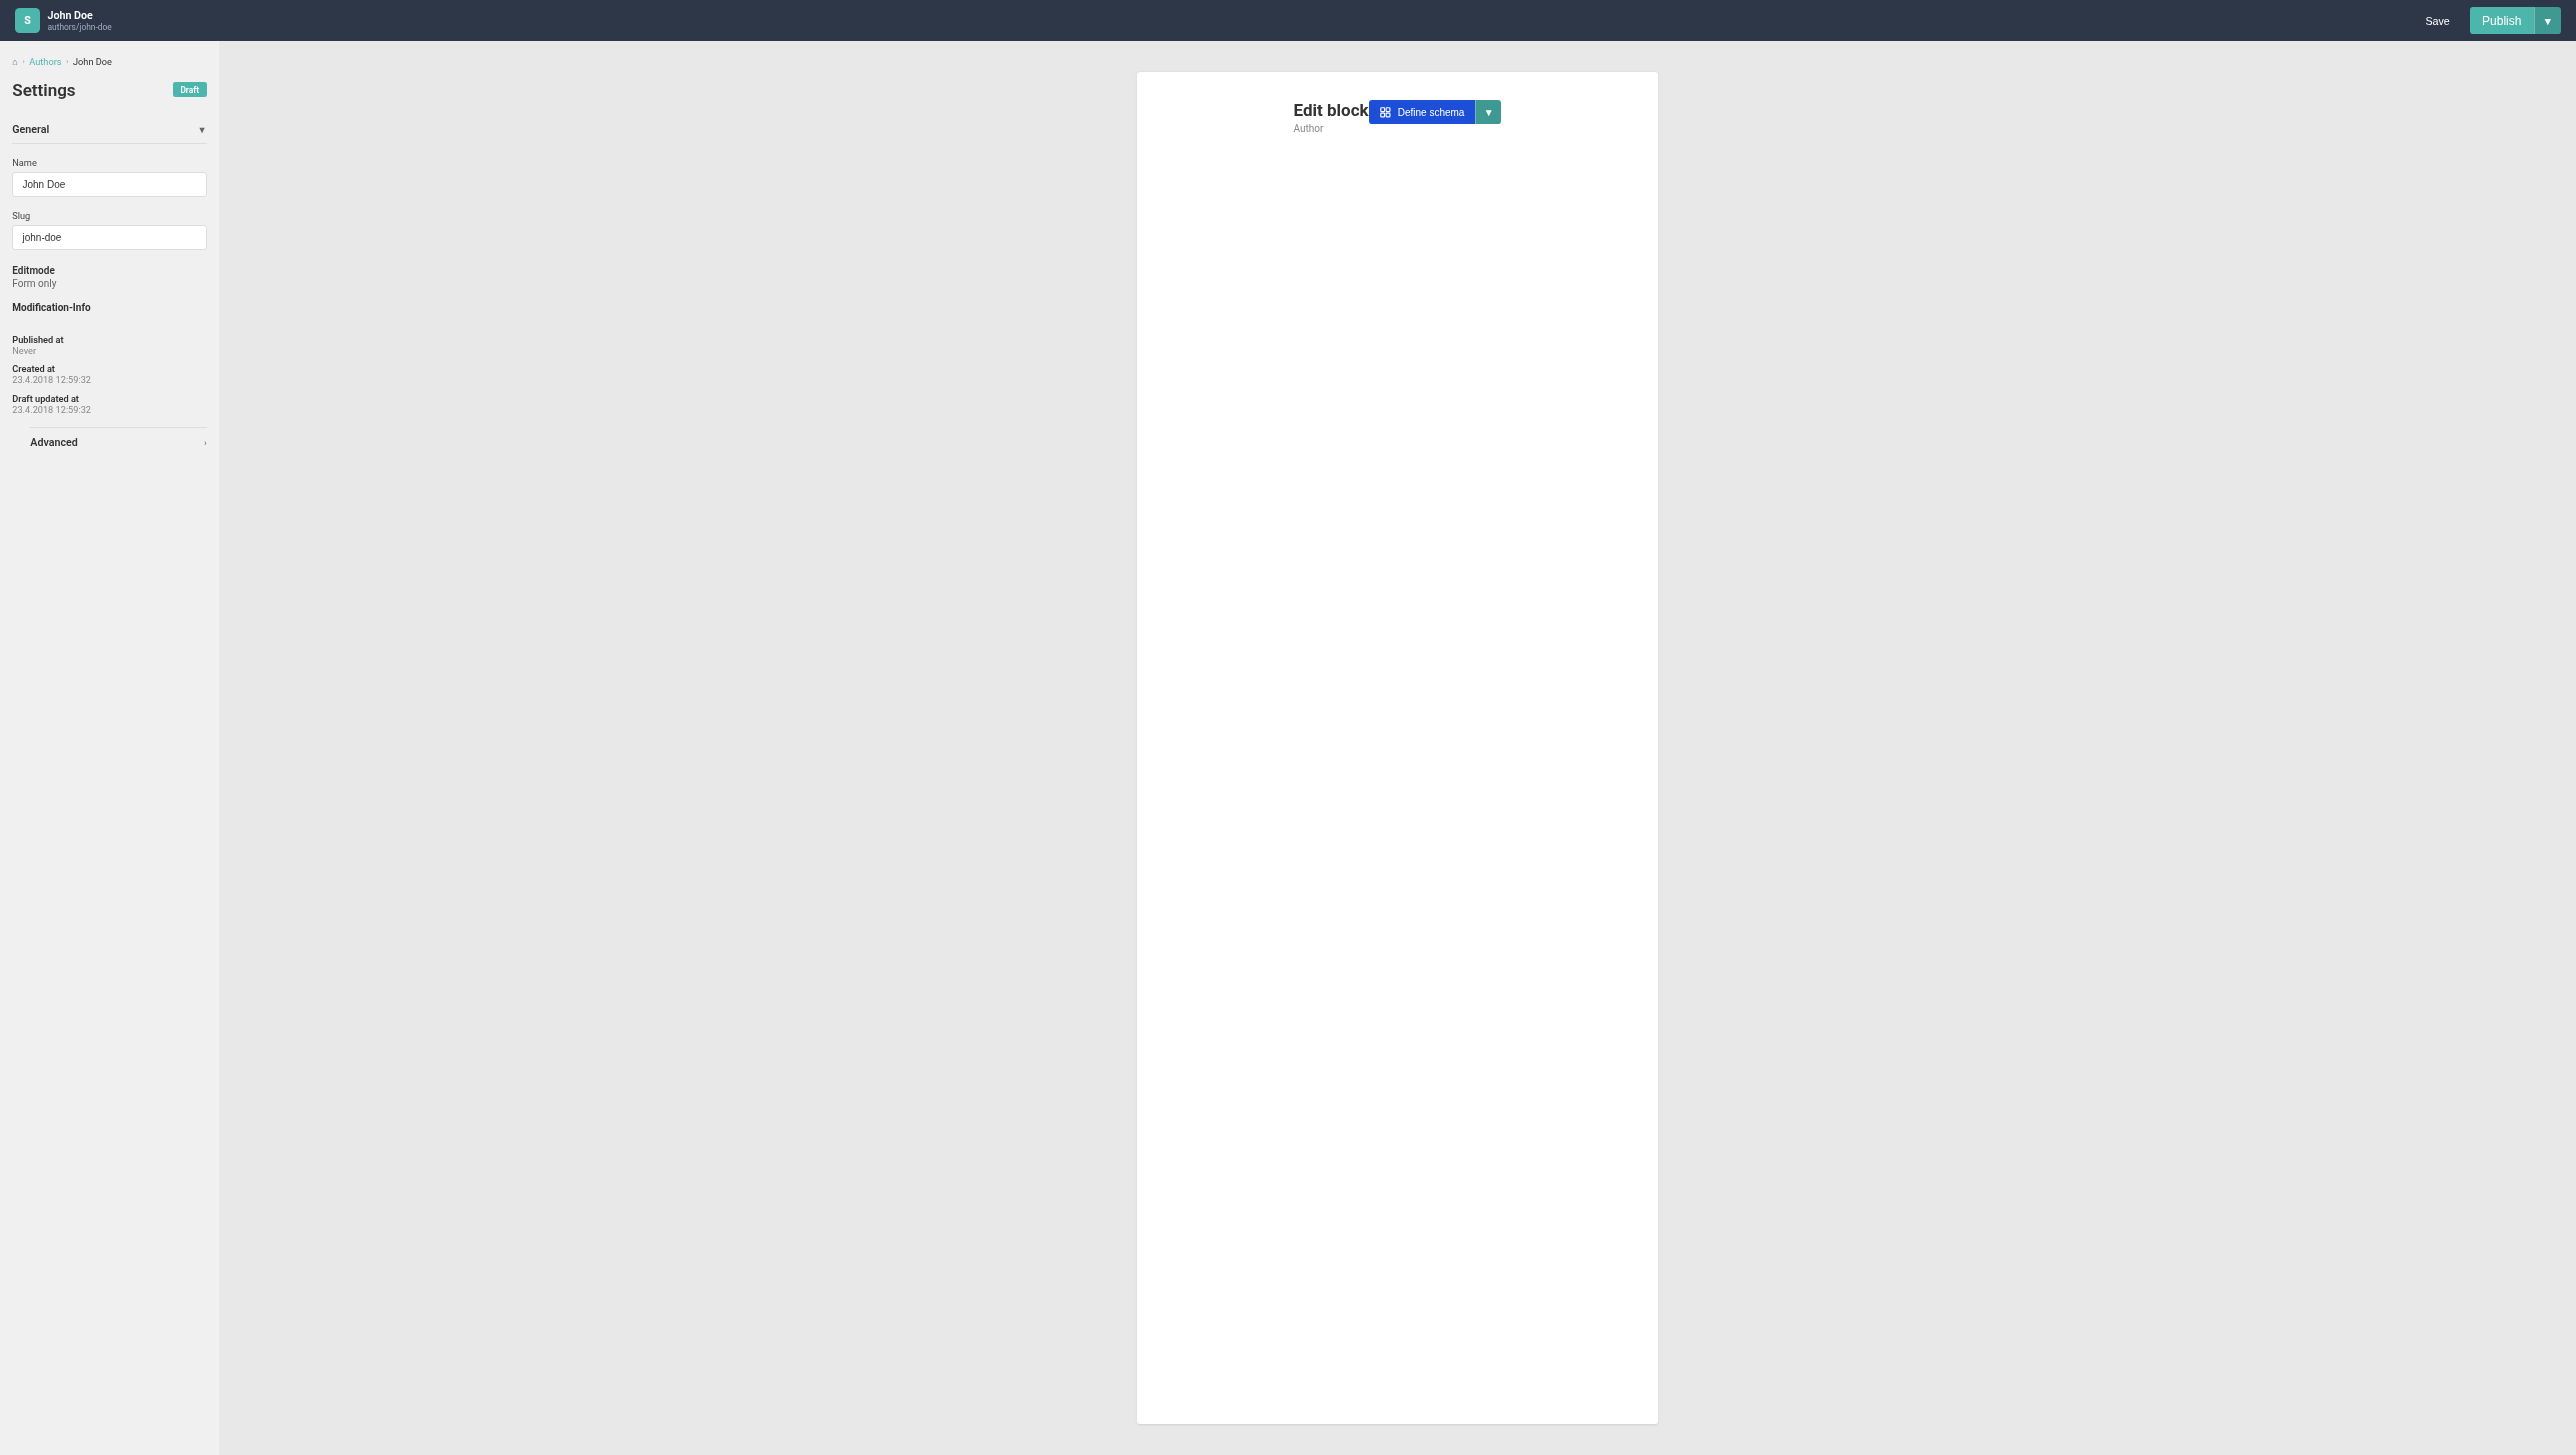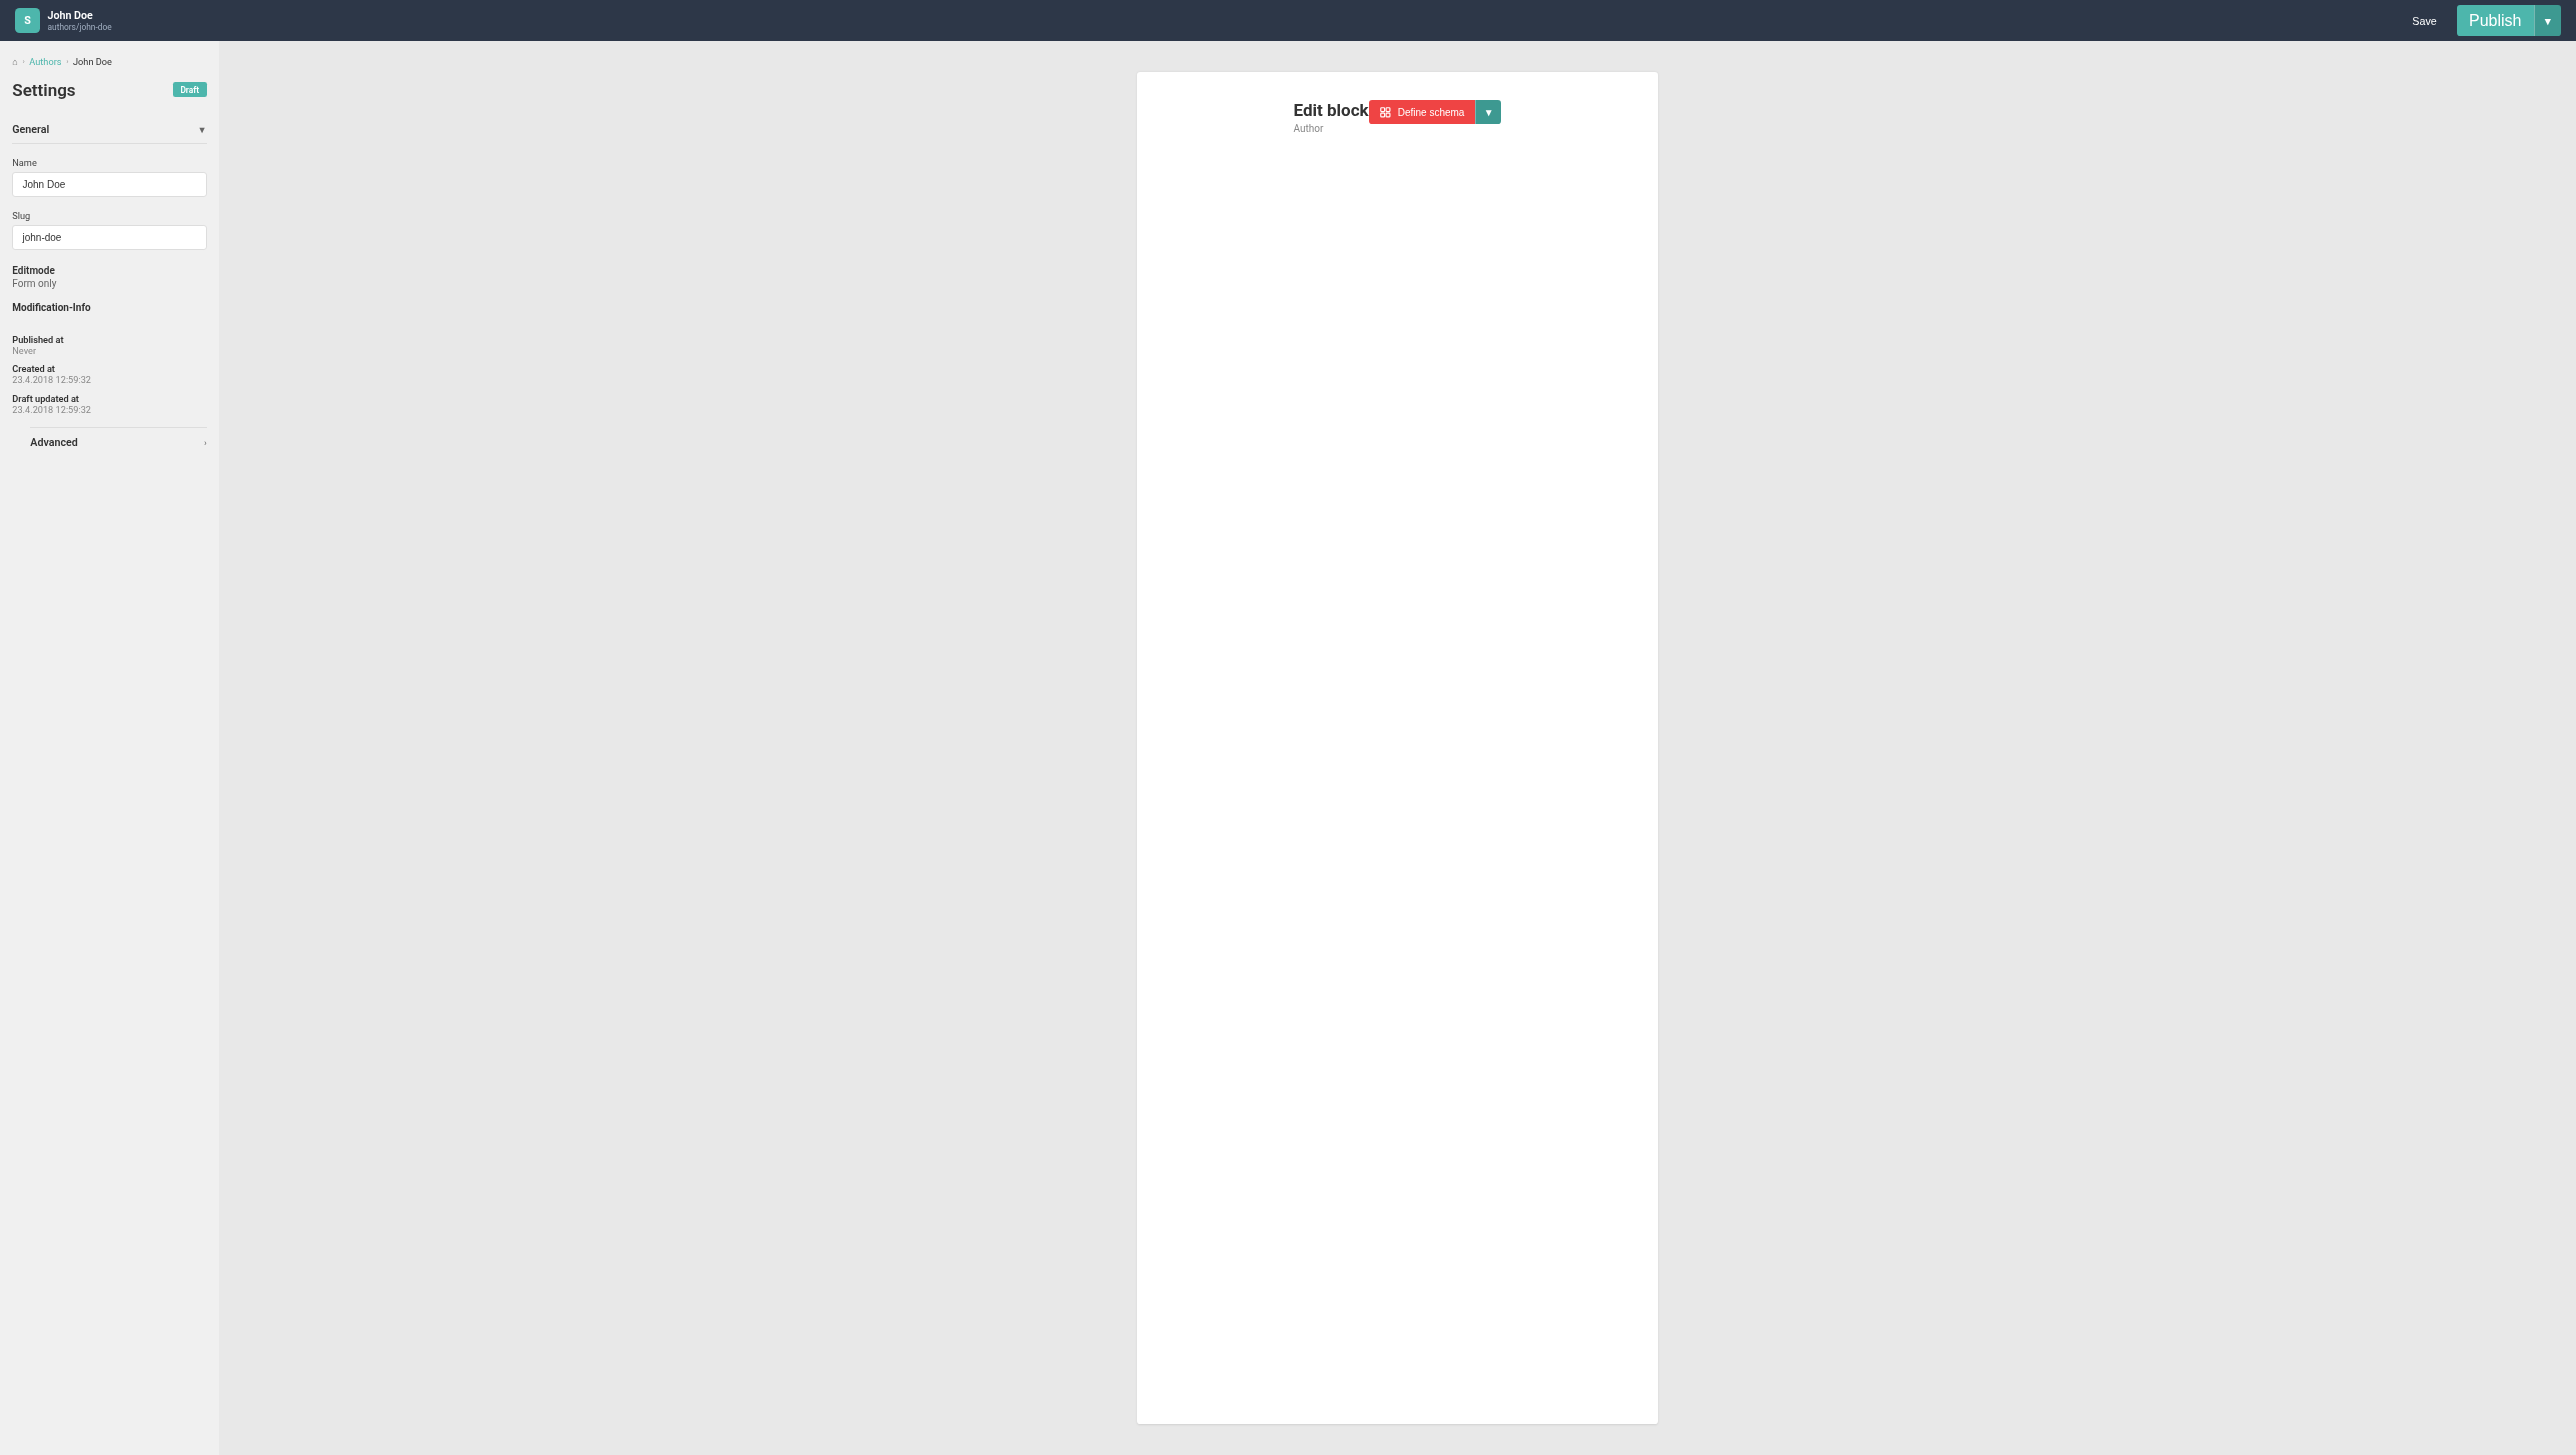--- a/index.html
+++ b/index.html
@@ -51,21 +51,21 @@
       color: white;
       border: none;
       font-size: 10.7px;
       padding: 6.1px 12.3px;
       cursor: pointer;
     }
     .btn-publish {
       background: #4db6ac;
       color: white;
       border: none;
-      font-size: 16px;
+      font-size: 12px;
       padding: 6.1px 12.3px;
       cursor: pointer;
       border-radius: 3.1px 0 0 3.1px;
     }
     .btn-publish-arrow {
       background: #3d9991;
       color: white;
       border: none;
       font-size: 10.7px;
       padding: 6.1px 7.7px;
@@ -200,21 +200,21 @@
       align-items: flex-start;
       justify-content: center;
       margin-bottom: 23px;
     }
     .edit-block-title { font-size: 17px; font-weight: 700; color: #333; }
     .edit-block-subtitle { font-size: 10px; color: #888; margin-top: 3.1px; }
 
     
     .define-schema-group { display: flex; }
     .btn-define-schema {
-      background: #ef4444;
+      background: #1d4ed8;
       color: white;
       border: none;
       font-size: 10px;
       padding: 6.1px 10.7px;
       cursor: pointer;
       display: flex; align-items: center; gap: 6.1px;
       border-radius: 3.1px 0 0 3.1px;
     }
     .btn-define-schema-arrow {
       background: #3d9991;

